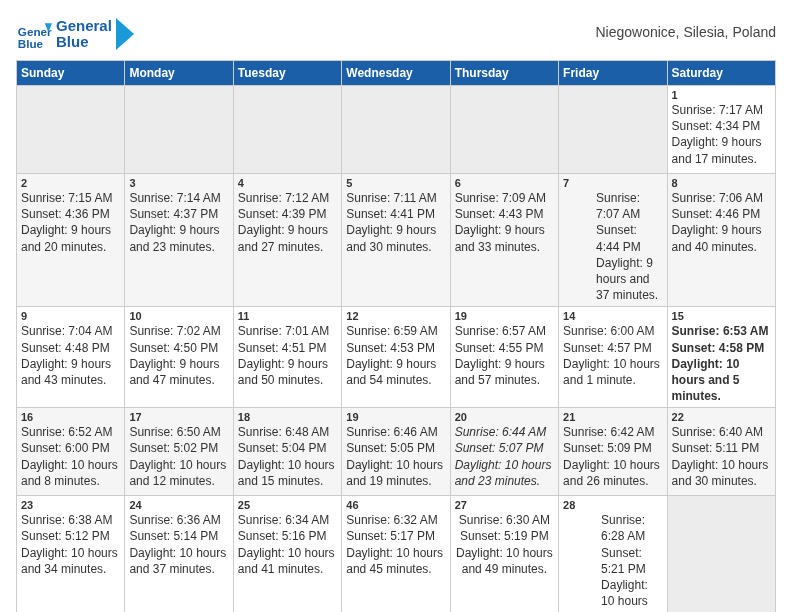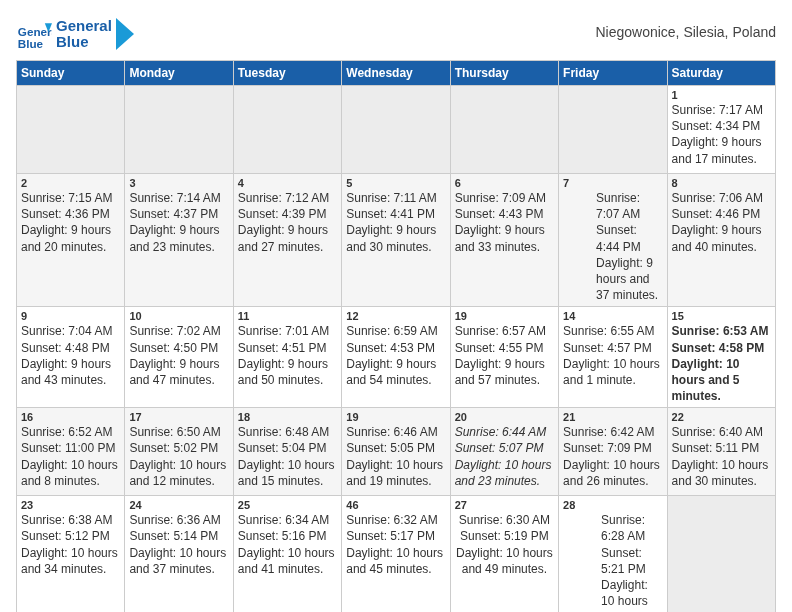--- a/index.html
+++ b/index.html
@@ -198,36 +198,36 @@
 Daylight: 9 hours and 54 minutes.</div>
         </td>
         <td>
           <span class="day-num">19</span>
           <div class="day-info" style="white-space: pre-line;">Sunrise: 6:57 AM
 Sunset: 4:55 PM
 Daylight: 9 hours and 57 minutes.</div>
         </td>
         <td>
           <span class="day-num">14</span>
-          <div class="day-info" style="white-space: pre-line;">Sunrise: 6:55 AM
+          <div class="day-info" style="white-space: pre-line;">Sunrise: 6:00 AM
 Sunset: 4:57 PM
 Daylight: 10 hours and 1 minute.</div>
         </td>
         <td>
           <span class="day-num">15</span>
           <div class="day-info" style="white-space: pre-line; font-weight: bold;">Sunrise: 6:53 AM
 Sunset: 4:58 PM
 Daylight: 10 hours and 5 minutes.</div>
         </td>
       </tr>
       <tr>
         <td>
           <span class="day-num">16</span>
           <div class="day-info" style="white-space: pre-line;">Sunrise: 6:52 AM
-Sunset: 11:00 PM
+Sunset: 6:00 PM
 Daylight: 10 hours and 8 minutes.</div>
         </td>
         <td>
           <span class="day-num">17</span>
           <div class="day-info" style="white-space: pre-line;">Sunrise: 6:50 AM
 Sunset: 5:02 PM
 Daylight: 10 hours and 12 minutes.</div>
         </td>
         <td>
           <span class="day-num">18</span>
@@ -243,21 +243,21 @@
         </td>
         <td>
           <span class="day-num">20</span>
           <div class="day-info" style="white-space: pre-line; font-style: italic;">Sunrise: 6:44 AM
 Sunset: 5:07 PM
 Daylight: 10 hours and 23 minutes.</div>
         </td>
         <td>
           <span class="day-num">21</span>
           <div class="day-info" style="white-space: pre-line;">Sunrise: 6:42 AM
-Sunset: 7:09 PM
+Sunset: 5:09 PM
 Daylight: 10 hours and 26 minutes.</div>
         </td>
         <td>
           <span class="day-num">22</span>
           <div class="day-info" style="white-space: pre-line;">Sunrise: 6:40 AM
 Sunset: 5:11 PM
 Daylight: 10 hours and 30 minutes.</div>
         </td>
       </tr>
       <tr>

